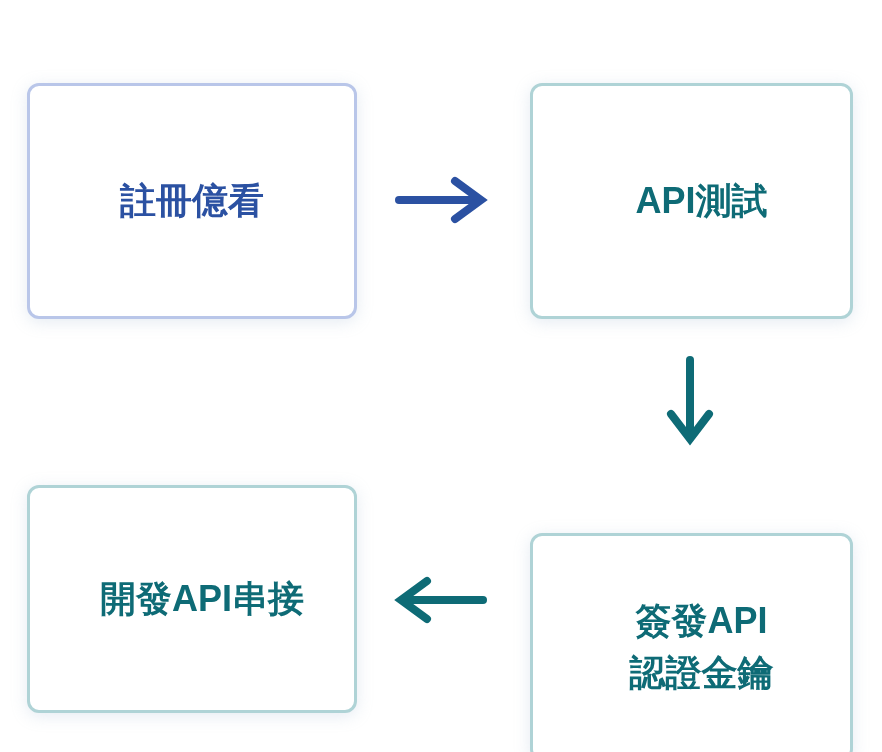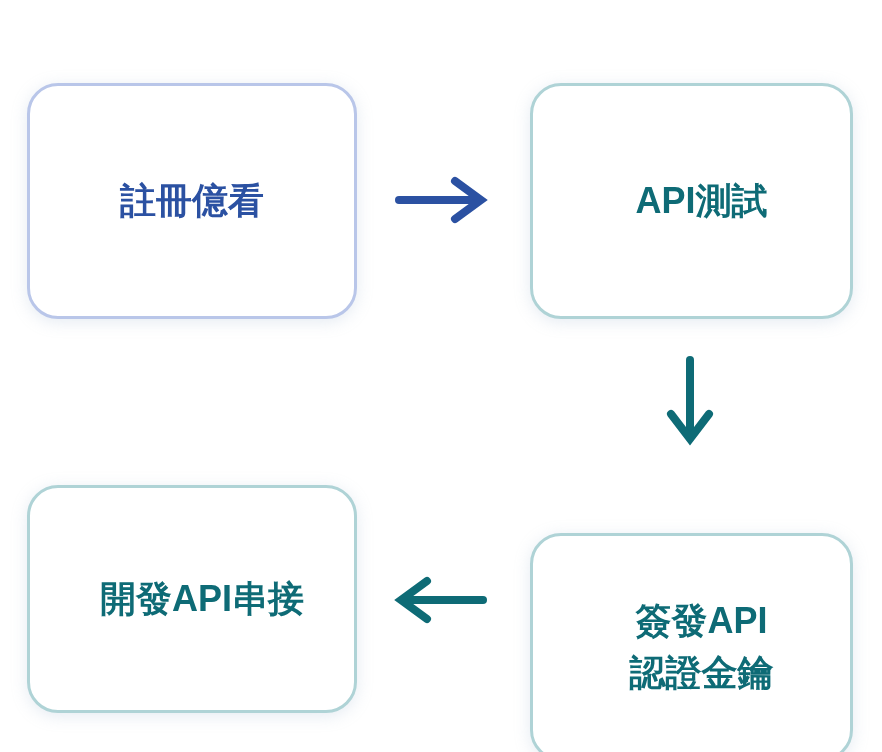--- a/index.html
+++ b/index.html
@@ -28,21 +28,21 @@
     font-weight: bold;
     color: var(--title-color);
     letter-spacing: 1px;
   }
   .flow-box {
     position: absolute;
     display: flex;
     align-items: center;
     justify-content: center;
     text-align: center;
-    border-radius: 31px;
+    border-radius: 12px;
     background: #FFFFFF;
     font-size: 36px;
     font-weight: bold;
     line-height: 1.45;
     white-space: pre-line;
     box-shadow: 0 3px 16px rgba(150, 175, 205, 0.25);
   }
   .flow-box.blue {
     border: 3px solid var(--blue-border);
     color: var(--blue-text);

